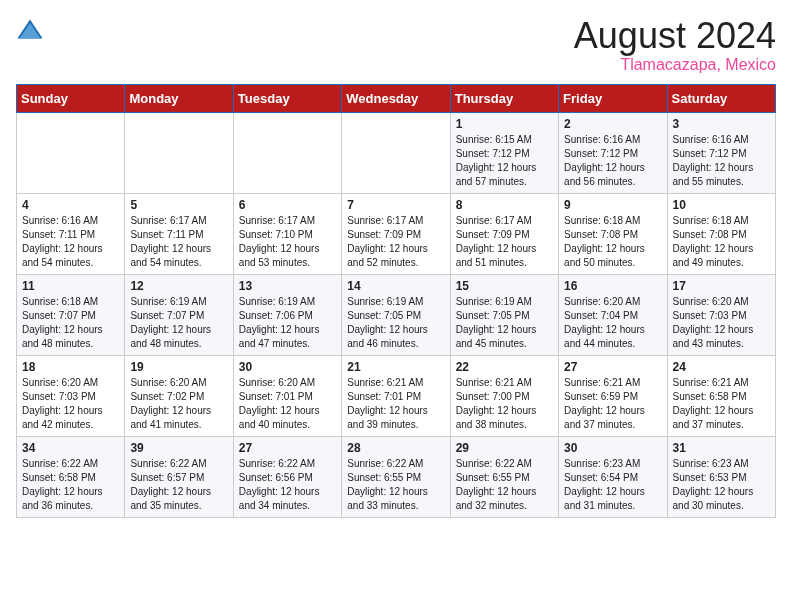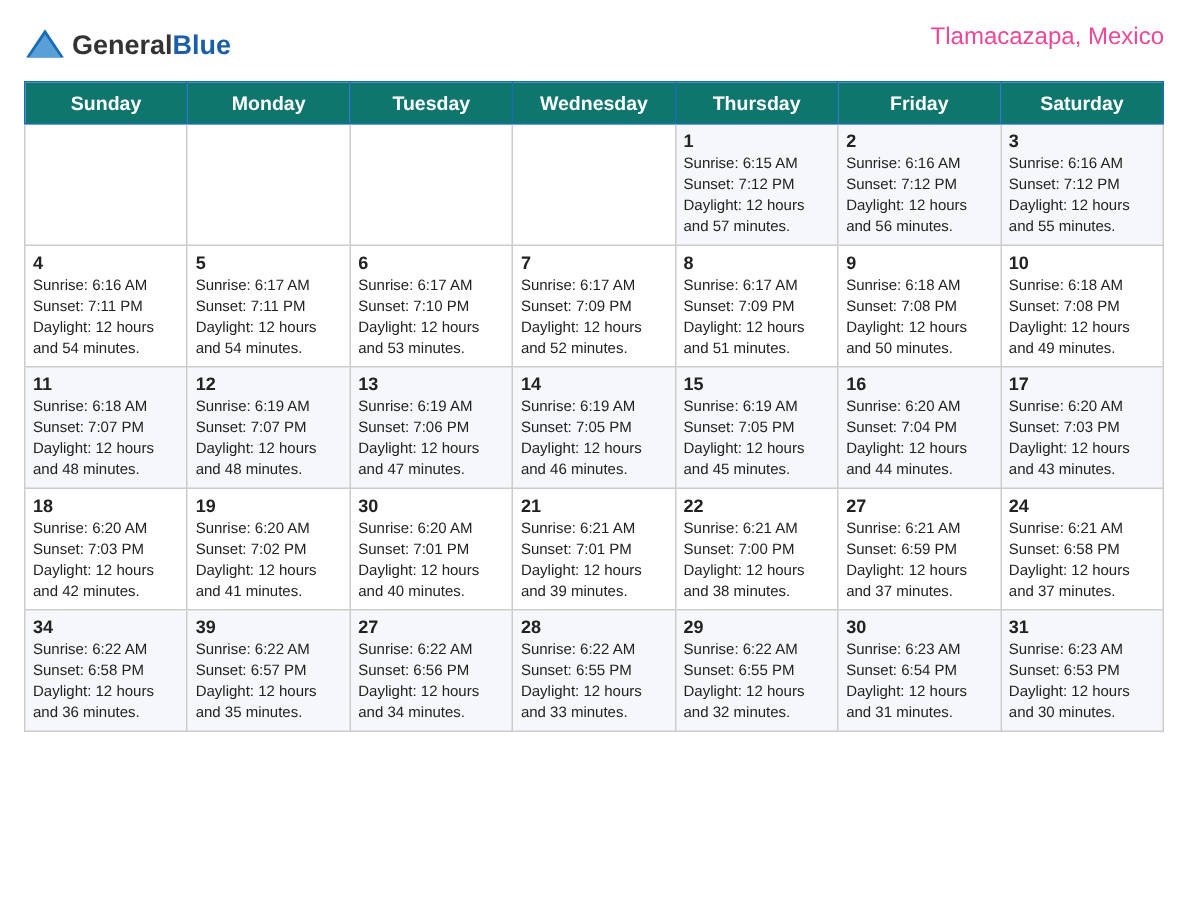--- a/index.html
+++ b/index.html
@@ -47,26 +47,26 @@
     .subtitle {
       font-size: 16px;
       color: #ec4899;
     }
     .calendar {
       width: 100%;
       border-collapse: collapse;
       border: 1px solid #ccc;
     }
     .calendar th {
-      background-color: #0f766e;
+      background-color: #b91c1c;
       color: #fff;
       font-size: 13px;
       font-weight: bold;
       padding: 6px 4px;
-      text-align: center;
+      text-align: left;
       border: 1px solid #1a6bb5;
     }
     .calendar td {
       vertical-align: top;
       border: 1px solid #ccc;
       padding: 4px 5px;
       width: 108px;
       min-height: 80px;
       font-size: 10.5px;
       color: #222;
@@ -95,25 +95,23 @@
   </style>
 </head>
 <body>
 
 <div class="header-area">
   <div class="logo">
     <svg class="logo-icon" viewBox="0 0 40 40">
       <polygon points="20,5 38,32 2,32" fill="#1a6bb5"></polygon>
       <polygon points="20,10 35,32 5,32" fill="#5aa0d8"></polygon>
     </svg>
-    <div>
-      <span class="logo-text-general">General</span><span class="logo-text-blue">Blue</span>
-    </div>
   </div>
   <div class="title-area">
+    <div class="main-title">August 2024</div>
     <div class="subtitle">Tlamacazapa, Mexico</div>
   </div>
 </div>
 
 <table class="calendar">
   <thead>
     <tr>
     <th>Sunday</th>
         <th>Monday</th>
         <th>Tuesday</th>

